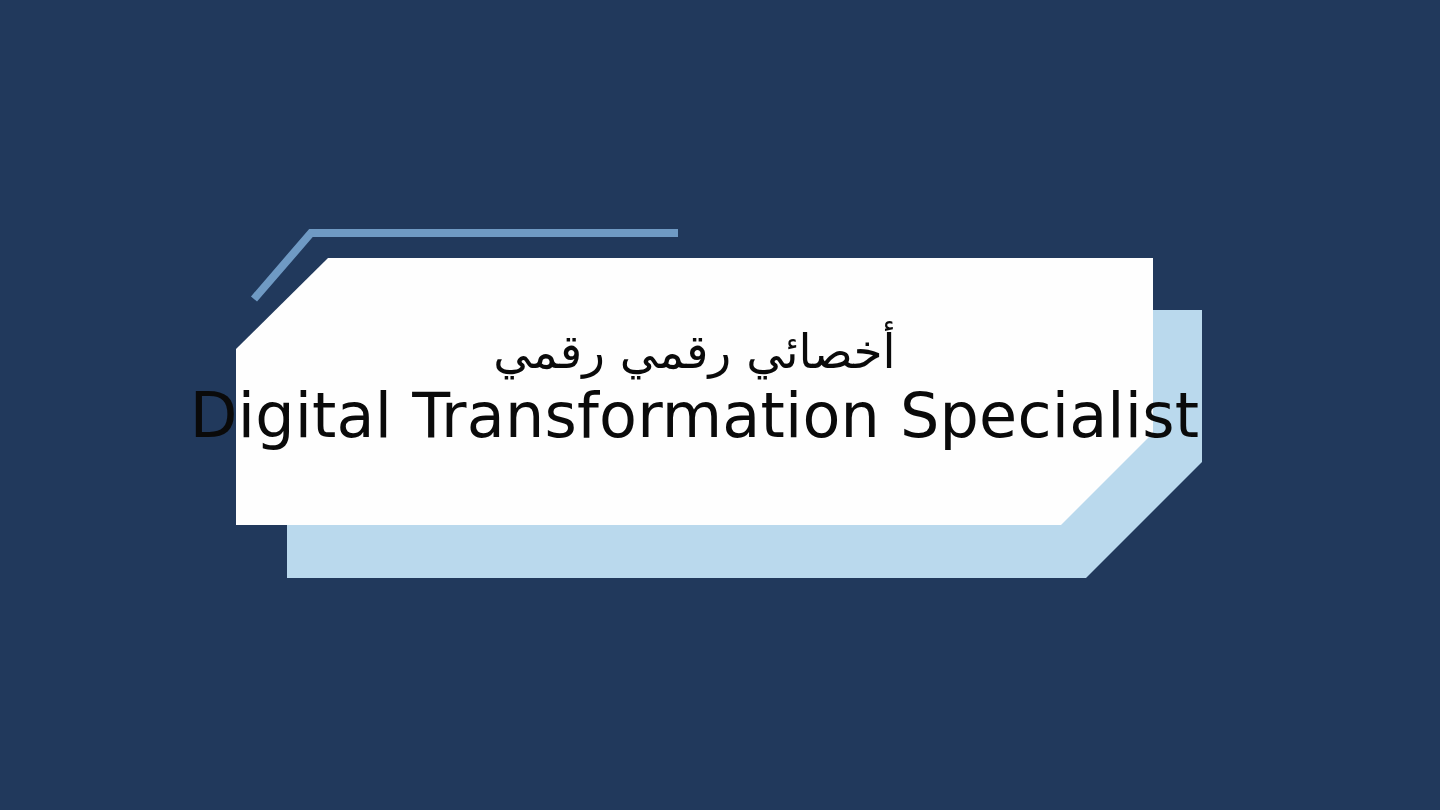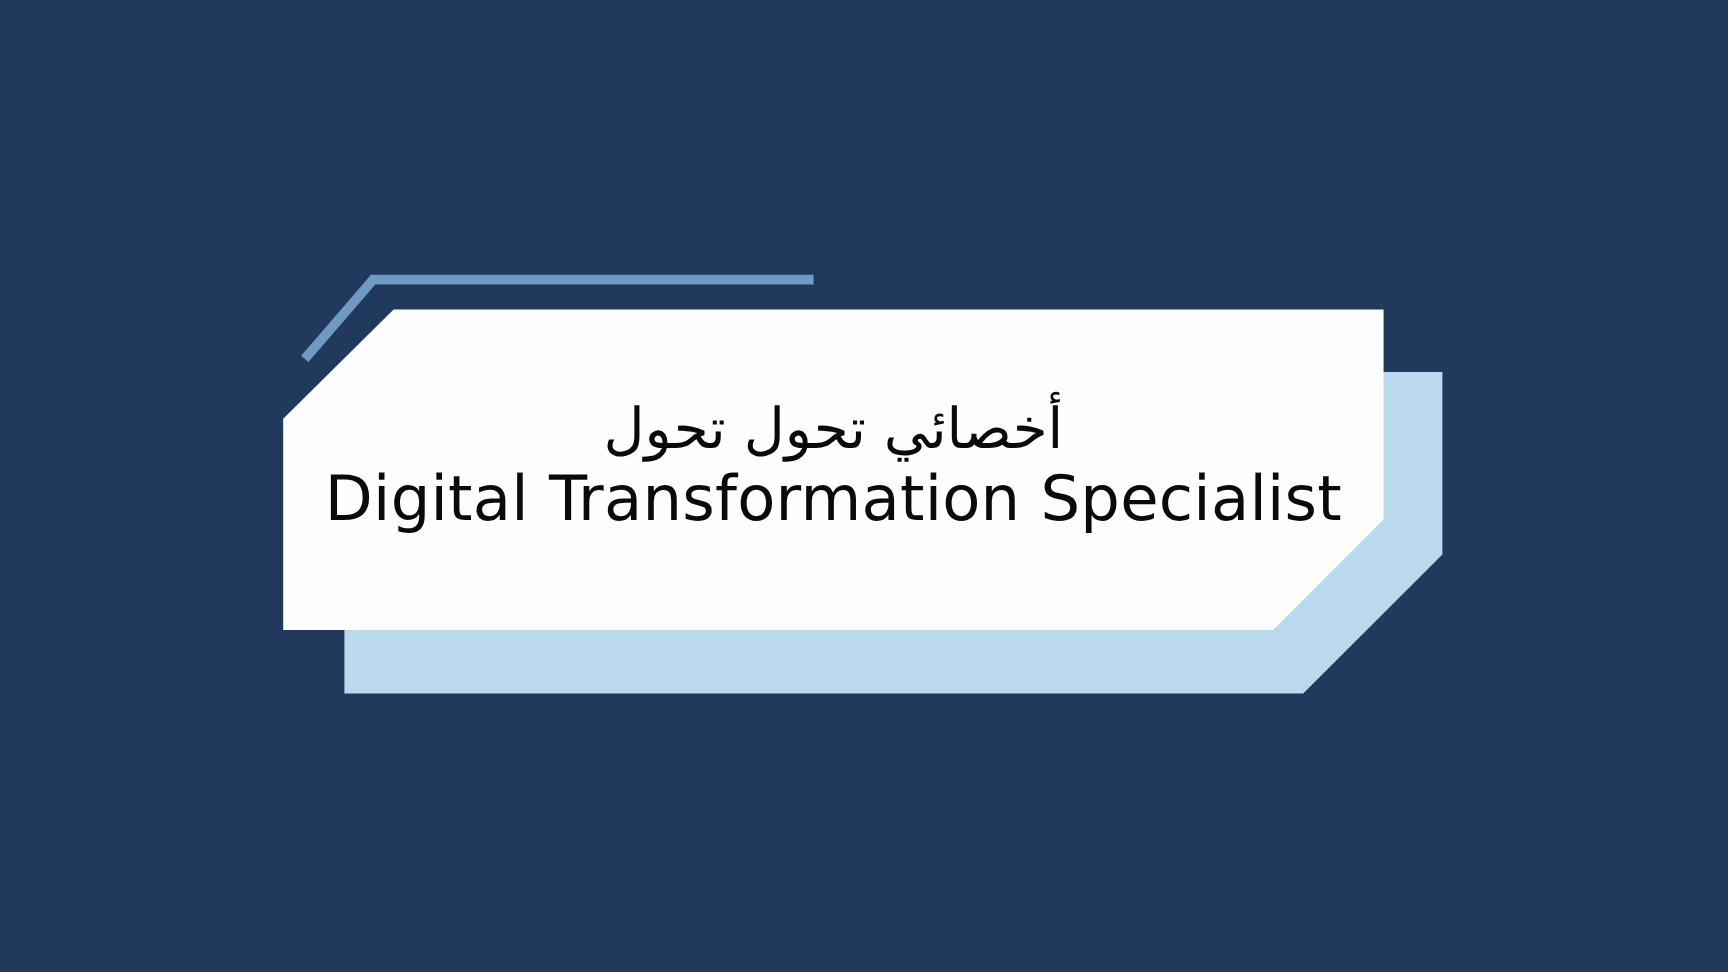--- a/index.html
+++ b/index.html
@@ -57,36 +57,36 @@
   #title-ar {
     direction: rtl;
     unicode-bidi: bidi-override;
     font-size: 47px;
     letter-spacing: 0px;
     margin-bottom: 2px;
   }
 
   #title-en {
     direction: ltr;
-    font-size: 52px;
+    font-size: 62px;
     letter-spacing: 0.2px;
   }
 </style>
 </head>
 <body>
 
 <div id="slide">
 
   <svg id="shapes" viewBox="0 0 1440 810" width="1440" height="810" xmlns="http://www.w3.org/2000/svg">
 
     <polygon points="287,310 1202,310 1202,462 1086,578 287,578" fill="#BAD9ED"></polygon>
 
     <polygon points="328,258 1153,258 1153,433 1061,525 236,525 236,349" fill="#FEFEFE"></polygon>
 
     <polyline points="254,299 311,233 678,233" fill="none" stroke="#6F9AC4" stroke-width="8" stroke-linecap="butt" stroke-linejoin="miter"></polyline>
   </svg>
 
   <div id="title-block">
-    <div class="title-line" id="title-ar">أخصائي تحول تحول</div>
+    <div class="title-line" id="title-ar">أخصائي رقمي رقمي</div>
     <div class="title-line" id="title-en">Digital Transformation Specialist</div>
   </div>
 
 </div>
 
 </body></html>

